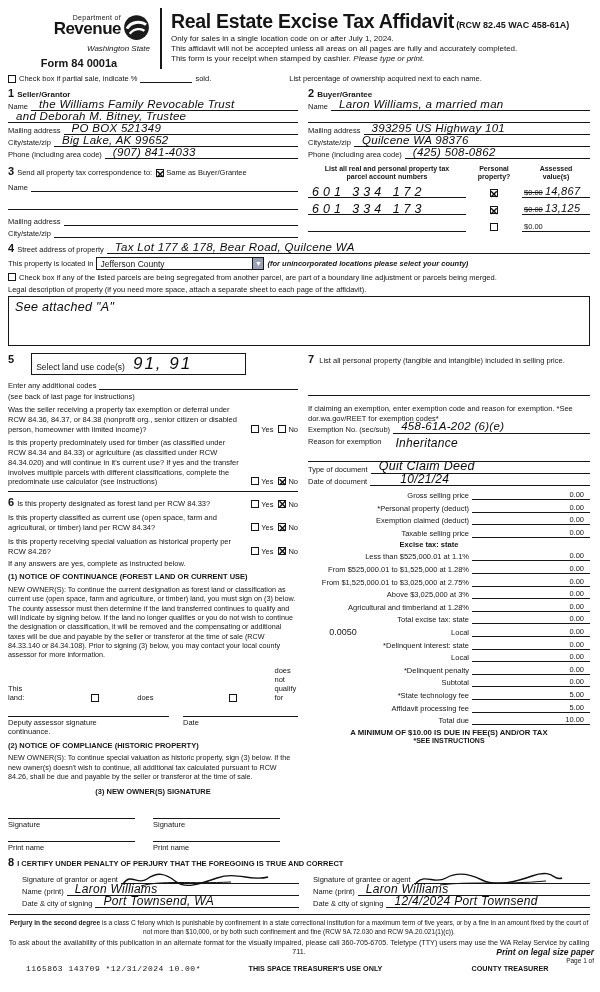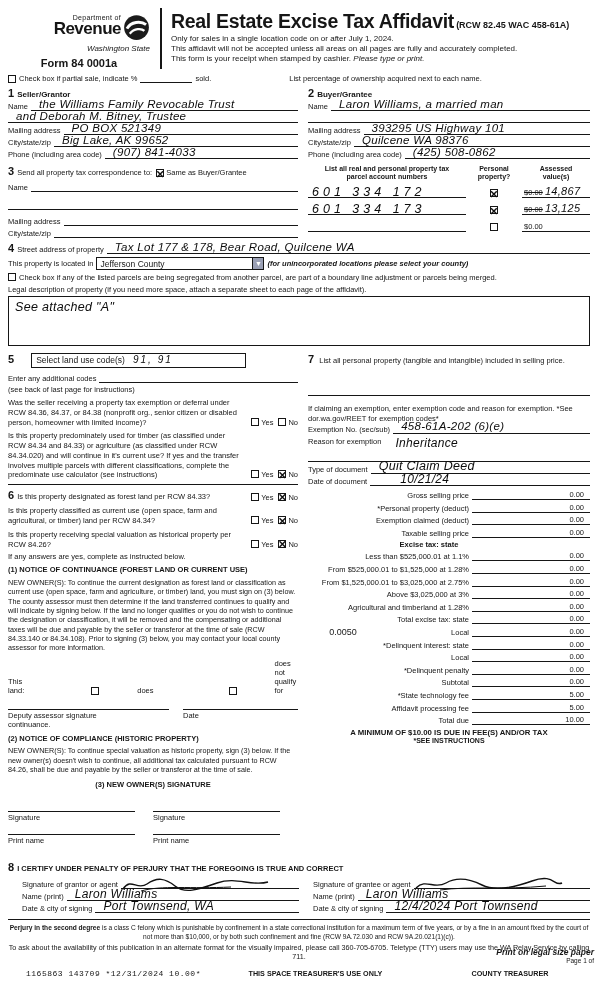--- a/index.html
+++ b/index.html
@@ -58,21 +58,21 @@
   .money.checked { text-decoration:line-through; }
   .pr-val .hw { font-size:11px; }
 
   
   .dd { display:inline-flex; align-items:center; border:1.5px solid #161616; height:13px; width:168px; padding-left:3px; margin:0 3px; font-size:8.5px; }
   .dd-arrow { margin-left:auto; width:11px; height:11px; background:#9aa0b5; color:#fff; font-size:7px; text-align:center; line-height:11px; border-left:1px solid #161616; }
   .legalbox { border:1.5px solid #161616; height:50px; margin-top:2px; padding:4px 6px; }
 
   
   .lu-box { display:inline-flex; align-items:flex-end; border:1.5px solid #161616; padding:1px 4px 2px 4px; margin-left:14px; width:215px; font-size:8.5px; }
-  .lu-box .hw { font-size:10px; margin-left:8px; letter-spacing:2px; }
+  .lu-box .hw { font-size:17px; margin-left:8px; letter-spacing:2px; }
 
   
   .fee-row { display:flex; align-items:flex-end; margin-top:1px; height:11.6px; }
   .fee-label { flex:1; text-align:right; white-space:nowrap; }
   .fee-prefix { width:70px; text-align:center; font-size:9px; flex:none; }
   .fee-line { width:118px; flex:none; border-bottom:1px solid #161616; text-align:right; padding-right:6px; margin-left:3px; }
   .fee-hdr { text-align:center; font-weight:bold; margin:2px 40px 1px 0; }
   .min-note { text-align:center; font-weight:bold; font-size:7.8px; margin-top:3px; }
   .see-instr { text-align:center; font-weight:bold; font-size:7px; }
 
@@ -465,21 +465,21 @@
             <span class="fee-label">Total due</span>
             <span class="fee-line"><span>10.00</span></span>
           </div>
       </div>
 
       <div class="min-note">A MINIMUM OF $10.00 IS DUE IN FEE(S) AND/OR TAX</div>
       <div class="see-instr">*SEE INSTRUCTIONS</div>
     </div>
   </div>
 
-  <div style="margin-top:16px;">
+  <div style="margin-top:4px;">
     <div><span class="secnum">8</span><span class="b">I CERTIFY UNDER PENALTY OF PERJURY THAT THE FOREGOING IS TRUE AND CORRECT</span></div>
     <div class="s8-grid">
       <div class="s8-col">
         <div class="frow" style="margin-top:2px;">
           <span class="flabel">Signature of grantor or agent</span>
           <span class="fill">
             <svg class="sigsvg" width="150" height="18" viewBox="0 0 150 18">
               <path d="M2 14 C 10 2, 16 16, 26 9 S 44 3, 54 11 S 76 15, 96 8 S 130 12, 147 7" stroke="#111" stroke-width="1.4" fill="none"></path>
               <path d="M20 16 C 40 10, 70 14, 110 12" stroke="#111" stroke-width="1" fill="none"></path>
             </svg>

